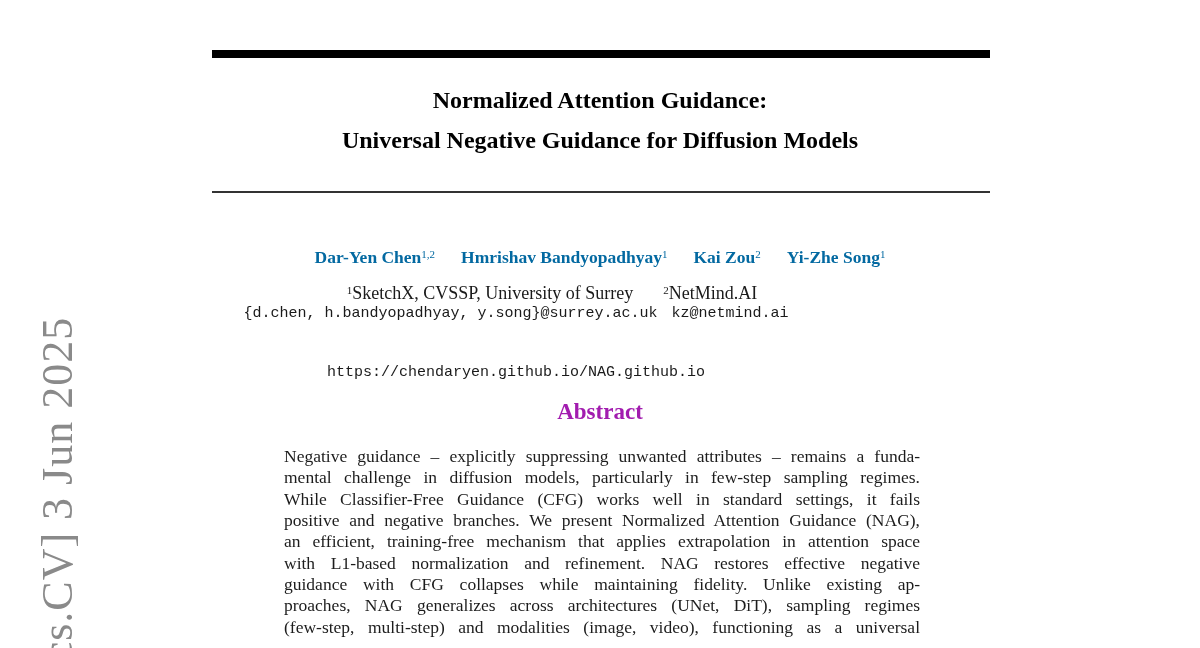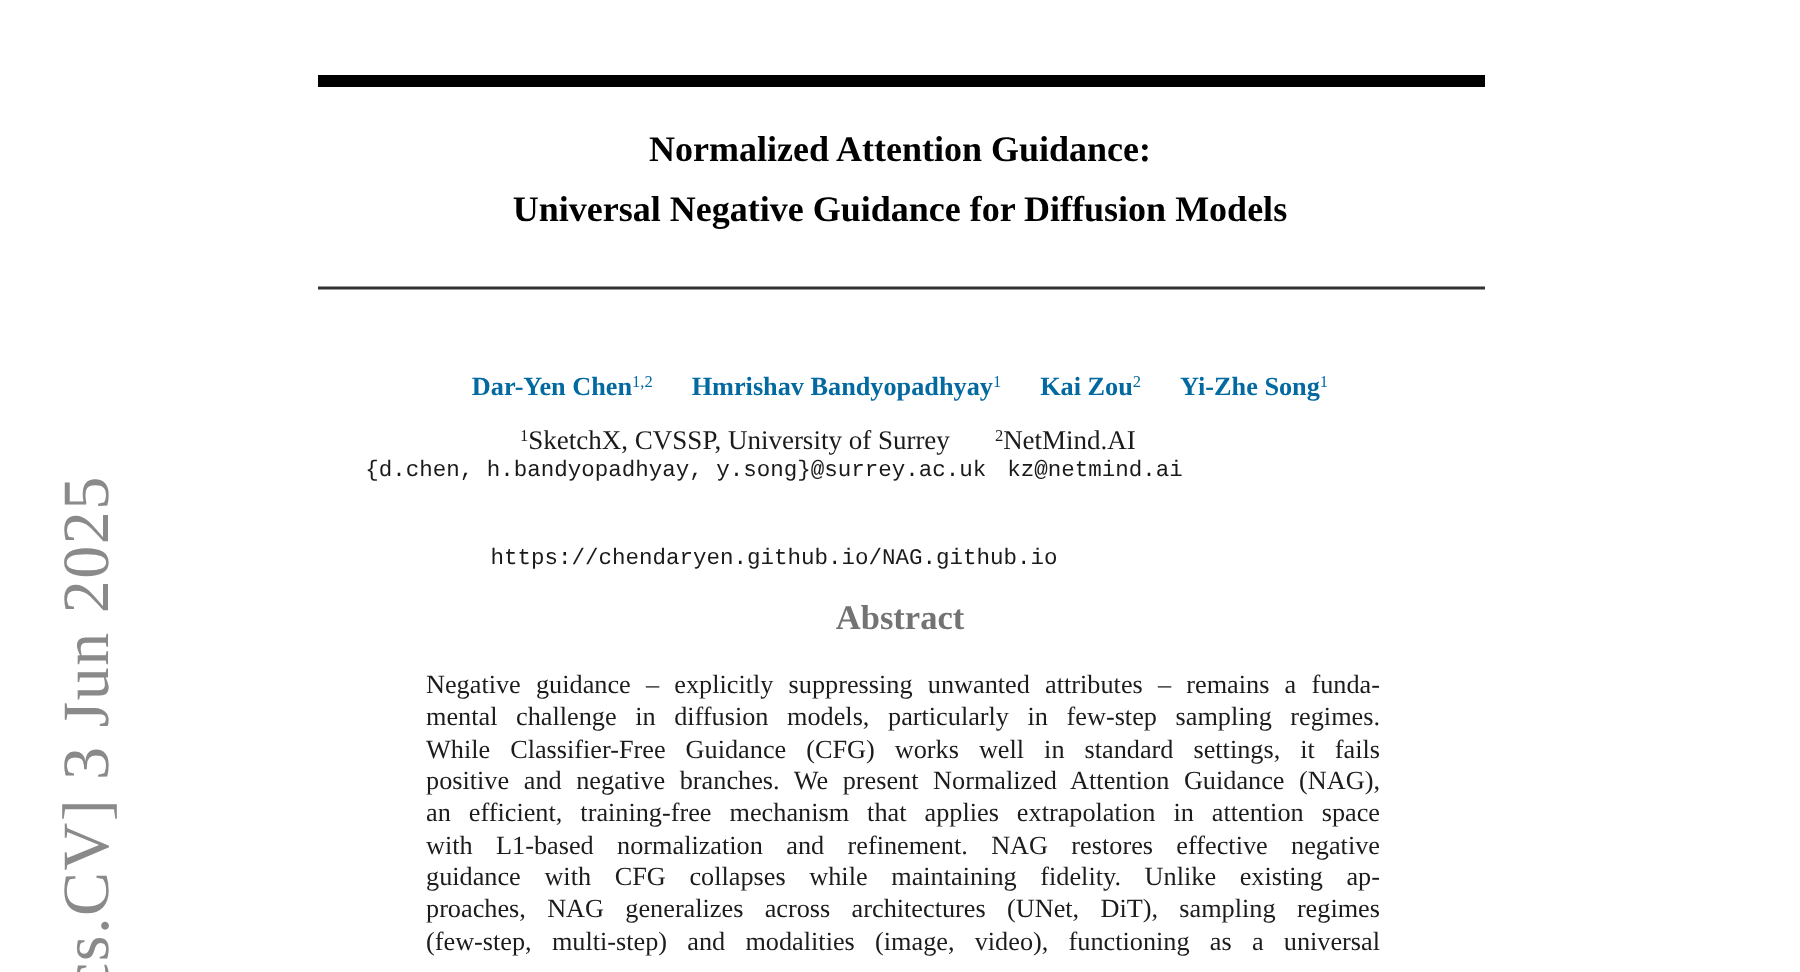--- a/index.html
+++ b/index.html
@@ -110,21 +110,21 @@
     margin-top: 28px;
   }
   .abs-head {
     position: absolute;
     left: 0;
     top: 399px;
     width: 1200px;
     text-align: center;
     font-size: 23px;
     font-weight: bold;
-    color: #737373;
+    color: #a21caf;
   }
   .abs {
     position: absolute;
     left: 284px;
     top: 446px;
     width: 636px;
     font-size: 17.5px;
     color: #1c1c1c;
   }
   .abs-line {

